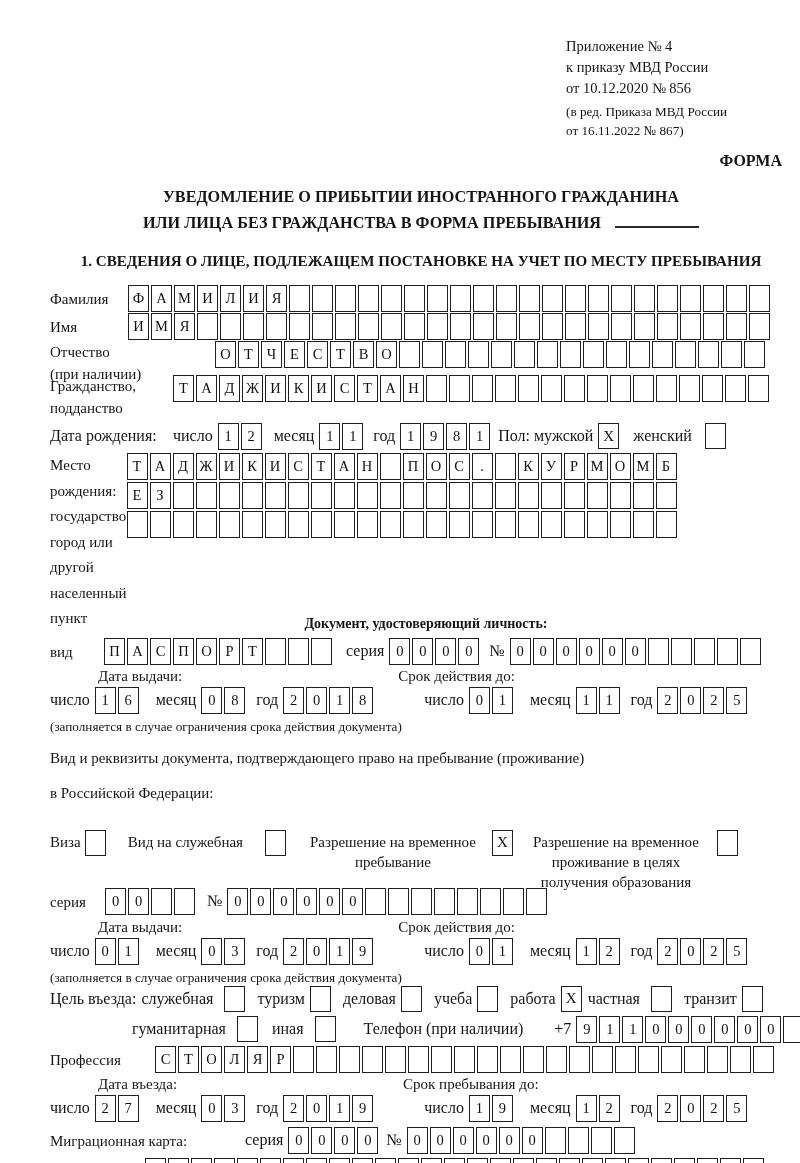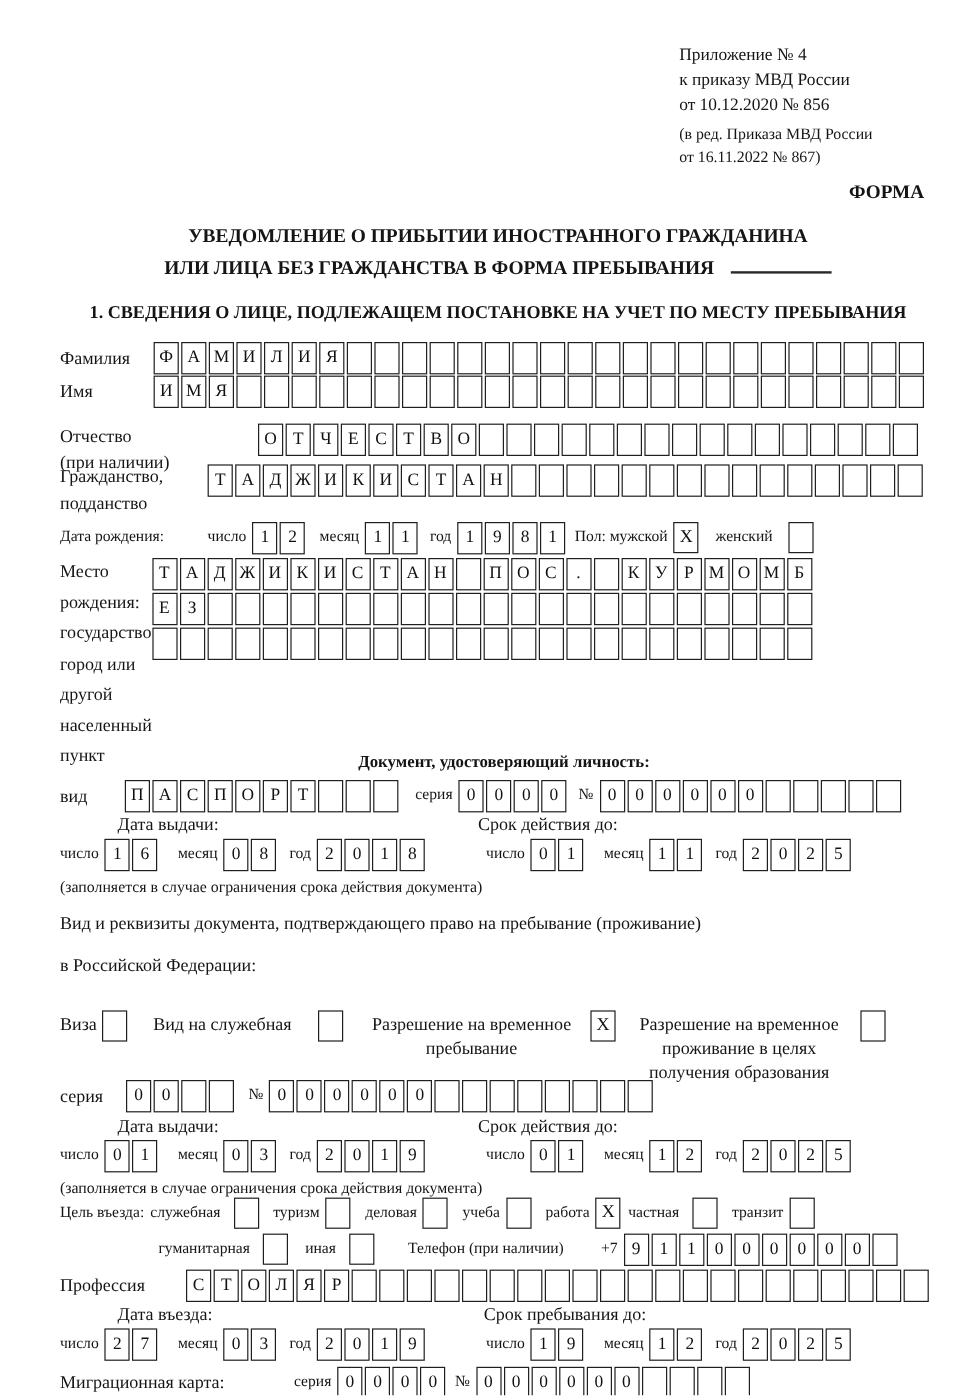--- a/index.html
+++ b/index.html
@@ -1,20 +1,20 @@
 <!DOCTYPE html>
 <html><head>
 <meta charset="utf-8">
 <style>
   html,body { margin:0; padding:0; background:#ffffff; }
   .page {
     position:relative;
     width:800px; height:1163px;
     box-sizing:border-box;
-    padding:36px 20px 0 50px;
+    padding:36px 8px 0 50px;
     background:#ffffff;
     color:#151515;
     font-family:"Liberation Serif","DejaVu Serif",serif;
     overflow:hidden;
   }
   
   .annex { margin-left:516px; font-size:14.5px; line-height:21px; }
   .annex-note { margin-top:3px; font-size:13.2px; line-height:19px; }
   .forma { margin-top:12px; text-align:right; padding-right:10px; font-weight:bold; font-size:16px; }
   .title { margin-top:14px; text-align:center; font-weight:bold; font-size:16.2px; line-height:26px; }
@@ -33,30 +33,30 @@
     display:inline-flex; align-items:center; justify-content:center;
     font-size:14.5px; color:#111;
   }
   .cbox {
     box-sizing:border-box; flex:none;
     width:21px; height:26px;
     border:1.6px solid #1f1f1f; background:#fff;
     display:inline-flex; align-items:center; justify-content:center;
     font-size:15px; color:#111;
   }
-  .w { margin-right:5px; font-size:13px; padding-top:4px; flex:none; }
+  .w { margin-right:5px; font-size:16px; padding-top:4px; flex:none; }
   .dg { display:inline-flex; align-items:flex-start; }
   .dg .boxes { margin-right:9px; }
   .note { font-size:13.2px; padding-right:2px; line-height:17px; }
   .intro { font-size:15px; line-height:23px;margin-top:12px; }
   .ml6{margin-left:6px} .ml8{margin-left:8px} .ml10{margin-left:10px} .ml12{margin-left:12px} .ml14{margin-left:14px}
   
   #r-surname,#r-name { height:28px; }
   #r-surname .lbl,#r-name .lbl { width:78px; }
-  #r-patronymic { height:34px;margin-top:12px; }
+  #r-patronymic { height:34px; }
   #r-patronymic .lblcol { width:165px; }
   #r-citizenship { height:48px; }
   #r-citizenship .lblcol { width:123px; }
   #r-birthdate { height:30px; }
   #r-birthplace .lblcol { width:155px; font-size:15px; line-height:25.5px; }
   #r-birthplace .boxrows .boxes { margin-bottom:2px; }
   .doc-heading { margin-top:-16px; text-align:center; font-weight:bold; font-size:14px; height:20px; padding-left:10px; }
   #r-kind { height:30px; margin-top:2px; }
   #r-kind .lbl { width:54px; }
   .dates-head { display:flex; height:19px; font-size:15px; }

